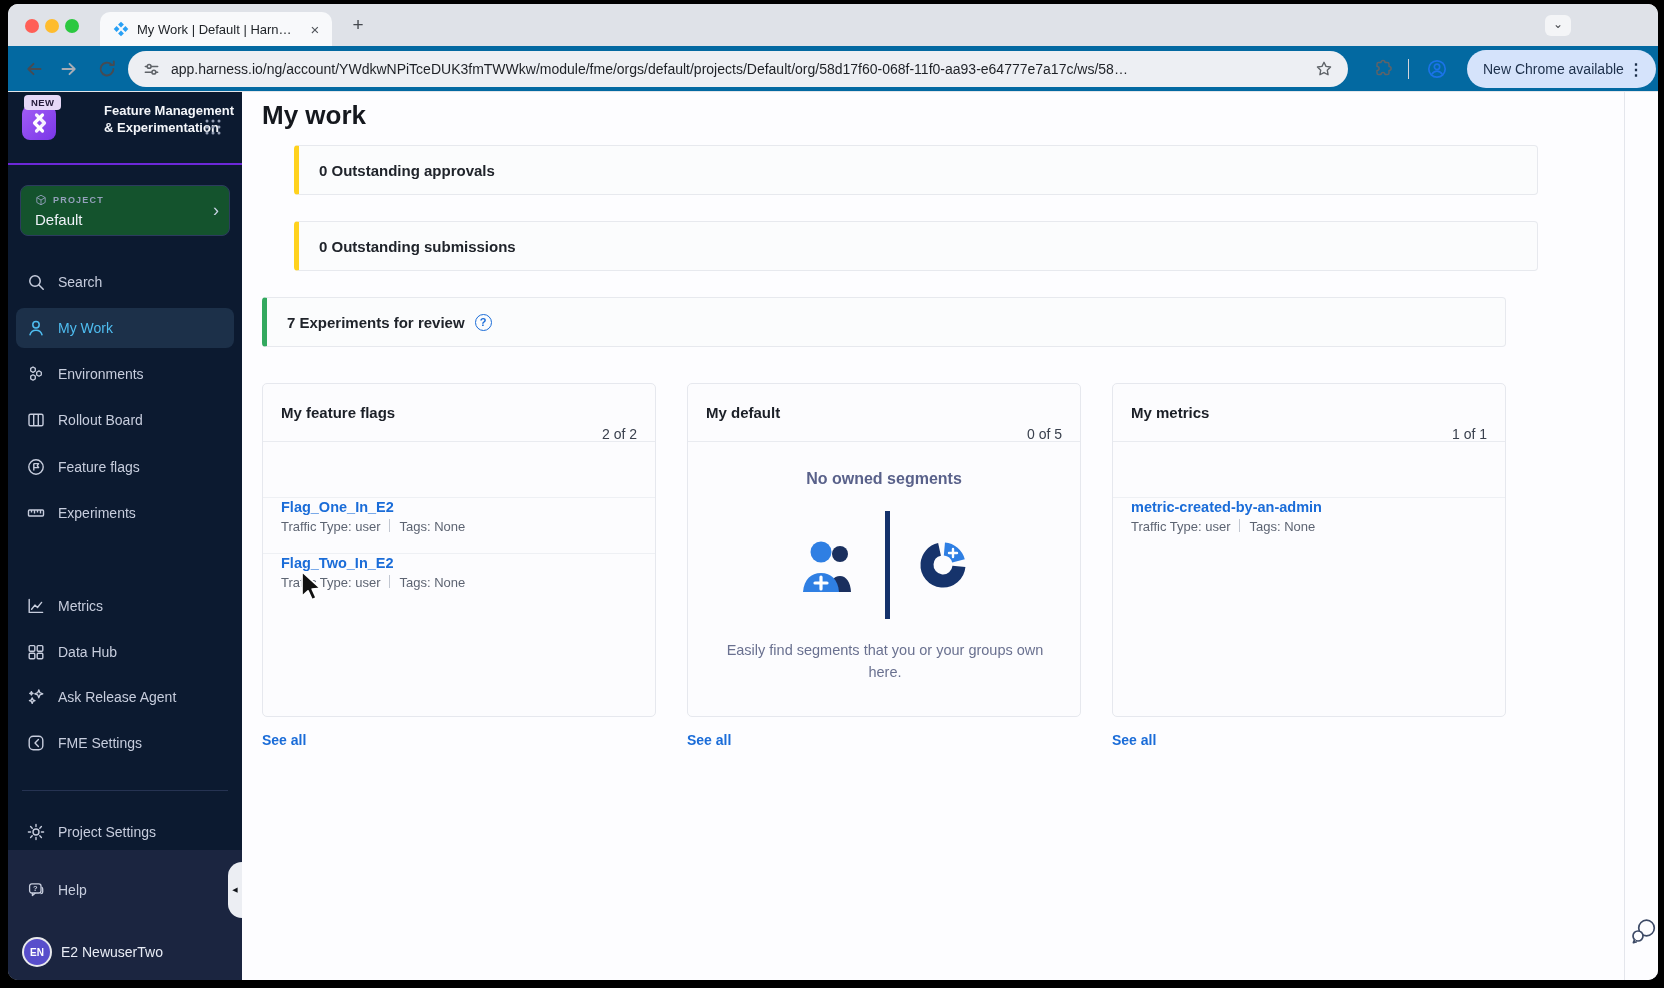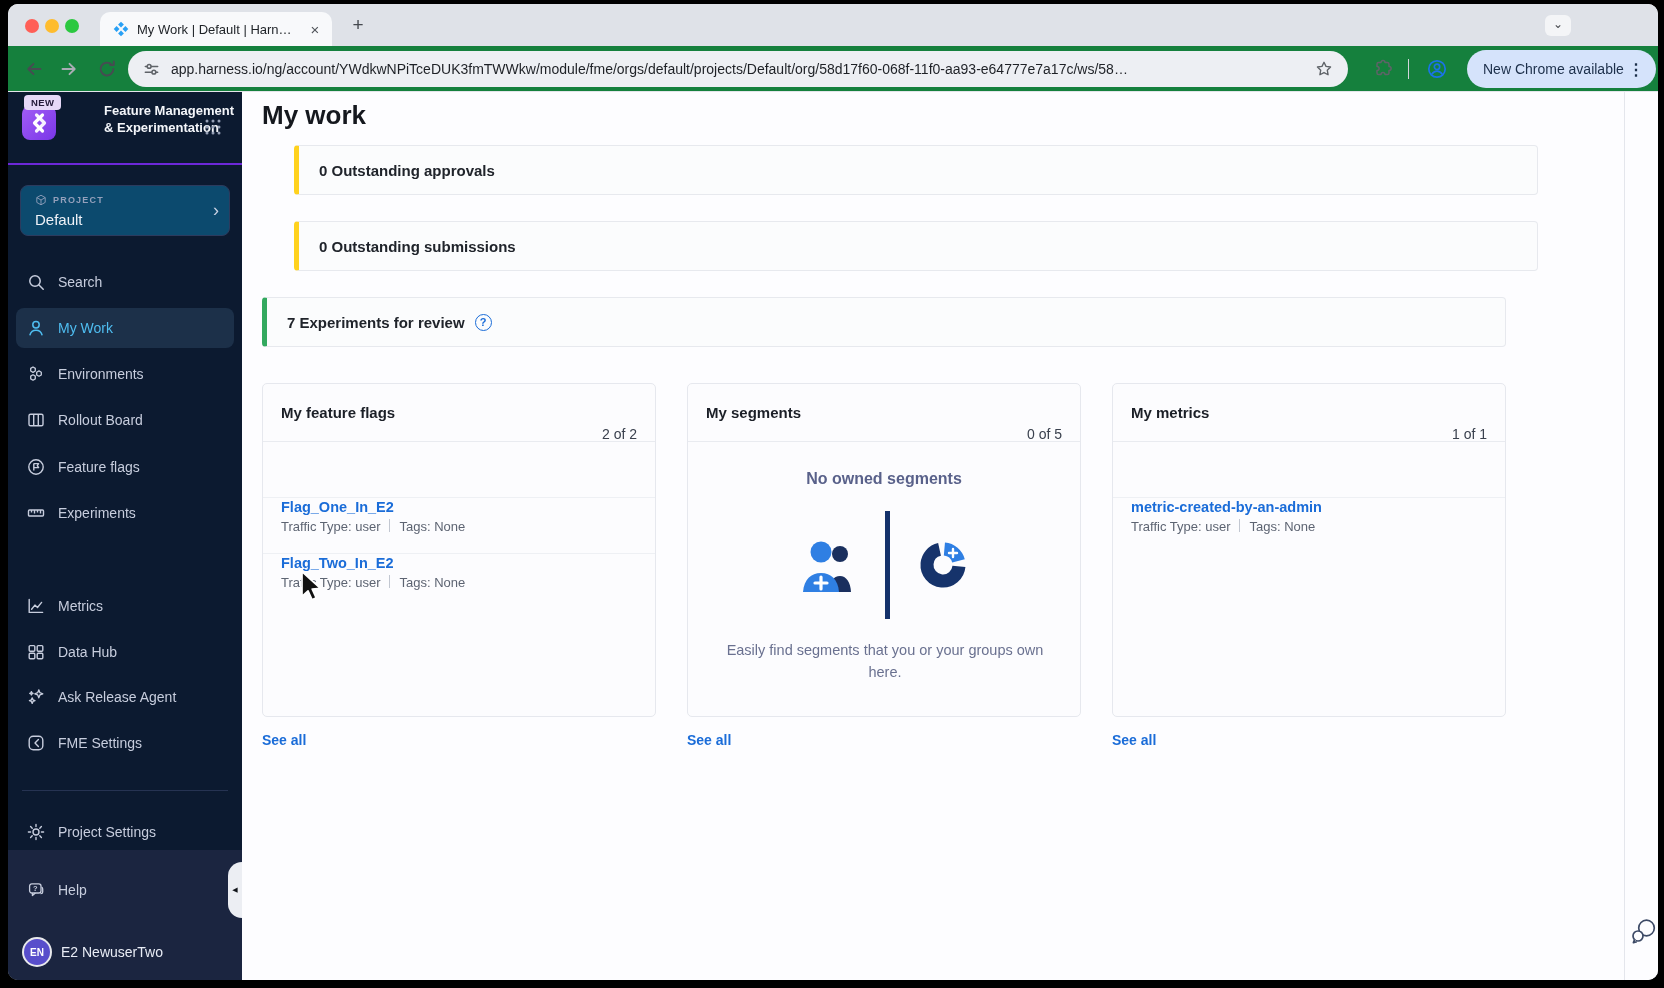--- a/index.html
+++ b/index.html
@@ -15,40 +15,40 @@
   .light.red { left:17px; background:#FF5F57; }
   .light.yellow { left:37px; background:#FEBC2E; }
   .light.green { left:57px; background:#2BC840; }
   .tab { position:absolute; left:92px; top:8px; width:232px; height:34px; background:#F8F9FB; border-radius:10px 10px 0 0; display:flex; align-items:center; padding:0 8px 0 13px; gap:8px; }
   .tab-title { font-size:13px; color:#1D2126; white-space:nowrap; overflow:hidden; text-overflow:ellipsis; flex:1; }
   .tab-close { font-size:15px; color:#50545A; width:18px; text-align:center; cursor:default; }
   .newtab-btn { position:absolute; left:338px; top:9px; width:24px; height:24px; font-size:19px; color:#45494F; text-align:center; line-height:23px; }
   .tabsearch-btn { position:absolute; right:87px; top:11px; width:26px; height:21px; border-radius:6px; background:rgba(255,255,255,.65); color:#46494E; font-size:12px; text-align:center; line-height:19px; }
 
   
-  .toolbar { position:relative; height:46px; background:#15803d; border-bottom:1px solid #E4E6EB; }
+  .toolbar { position:relative; height:46px; background:#0369a1; border-bottom:1px solid #E4E6EB; }
   .navbtn { position:absolute; top:12px; width:22px; height:22px; }
   .urlbar { position:absolute; left:120px; top:5px; width:1220px; height:36px; border-radius:18px; background:#EDEFF3; display:flex; align-items:center; padding:0 14px; gap:10px; }
   .url-text { flex:1; font-size:14px; color:#1E2126; white-space:nowrap; overflow:hidden; }
   .update-pill { position:absolute; left:1459px; top:4px; width:189px; height:38px; border-radius:19px; background:#D5E3FB; display:flex; align-items:center; padding:0 12px 0 16px; }
   .update-label { font-size:14px; color:#1C2F4A; flex:1; }
   .kebab { font-size:16px; font-weight:bold; color:#1C2F4A; }
   .vdiv { position:absolute; left:1400px; top:13px; width:1px; height:20px; background:#D2D5DB; }
 
   
   .app { position:absolute; top:88px; left:0; right:0; bottom:0; display:flex; }
 
   
   .sidebar { position:relative; width:234px; flex:none; background:#0C1A30; color:#C7CDDD; }
   .fme-logo { position:absolute; left:14px; top:14px; width:34px; height:34px; border-radius:8px; background:linear-gradient(135deg,#A25DF5,#7A36E8); }
   .new-badge { position:absolute; left:16px; top:3px; background:#E6D8F7; color:#231A38; font-size:9.5px; font-weight:800; letter-spacing:.4px; padding:2px 7px; border-radius:4px; z-index:2; }
   .product-title { position:absolute; left:60px; top:11px; width:132px; font-size:13px; line-height:1.28; font-weight:700; color:#F4F6FA;margin-left:36px; }
   .grid-icon { position:absolute; left:196px; top:26px; }
   .purple-line { position:absolute; left:0; top:71px; width:234px; height:2px; background:#6D28D9; }
-  .project-card { position:absolute; left:12px; top:93px; width:210px; height:51px; border-radius:8px; background:#0c4a6e; border:1px solid #2C3B5E; }
+  .project-card { position:absolute; left:12px; top:93px; width:210px; height:51px; border-radius:8px; background:#14532d; border:1px solid #2C3B5E; }
   .project-label-row { position:absolute; left:14px; top:8px; display:flex; align-items:center; gap:6px; }
   .project-label { font-size:9px; font-weight:700; letter-spacing:1.2px; color:#94A0BB; }
   .project-name { position:absolute; left:14px; bottom:7px; font-size:15px; color:#EEF1F7; }
   .project-chevron { position:absolute; right:10px; top:14px; font-size:18px; color:#C9D1E3; line-height:20px; }
   .nav-item { position:absolute; left:8px; width:218px; height:40px; display:flex; align-items:center; gap:12px; padding:0 10px; border-radius:8px; font-size:14px; color:#C7CDDD; }
   .nav-item.active { background:#1C3049; color:#4FBDF0; }
   .nav-item svg { flex:none; }
   .side-divider { position:absolute; left:14px; top:698px; width:206px; height:1px; background:#263352; }
   .side-bottom { position:absolute; left:0; top:758px; right:0; bottom:0; background:#1B2540; }
   .help-item { position:absolute; left:8px; top:20px; width:218px; height:40px; display:flex; align-items:center; gap:12px; padding:0 10px; font-size:14px; color:#C7CDDD; }
@@ -348,21 +348,21 @@
             <span>Traffic Type: user</span>
             <span class="meta-sep"></span>
             <span>Tags: None</span>
           </div>
         </div>
       </section>
       <a href="#" class="see-all" style="left:20px">See all</a>
 
       <section class="card" style="left:445px">
         <div class="card-header">
-          <span class="card-title">My segments</span>
+          <span class="card-title">My default</span>
           <span class="card-count">0 of 5</span>
         </div>
         <div class="empty-title">No owned segments</div>
         <div class="empty-graphic">
           <svg width="72" height="62" viewBox="0 0 72 62">
             <circle cx="47" cy="20" r="8" fill="#1A2F5E"></circle>
             <path d="M36 58c0-10 4.5-16 11-16 6 0 10.5 6 11 16z" fill="#1A2F5E"></path>
             <circle cx="28" cy="18" r="10.5" fill="#2F7FE3"></circle>
             <path d="M10 58c1-12.5 8-19 18-19s17 6.5 18 19z" fill="#2F7FE3"></path>
             <path d="M22 49h12M28 43v12" stroke="#fff" stroke-width="3.2" stroke-linecap="round"></path>

